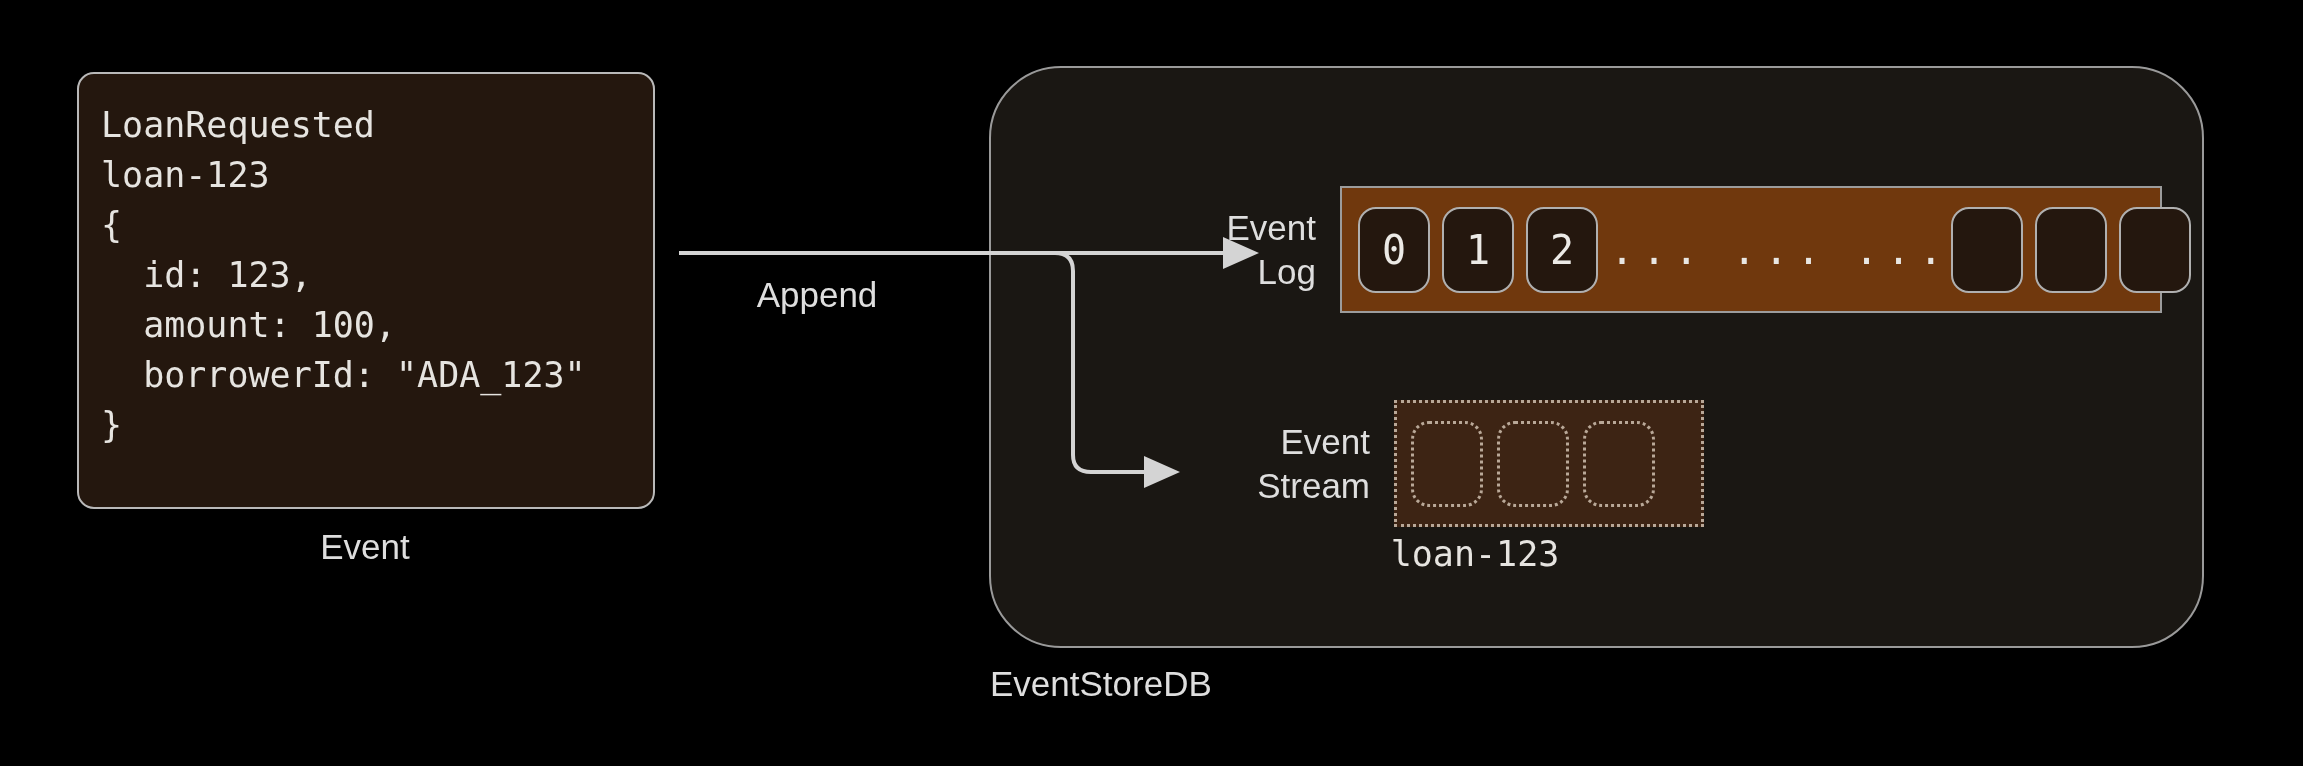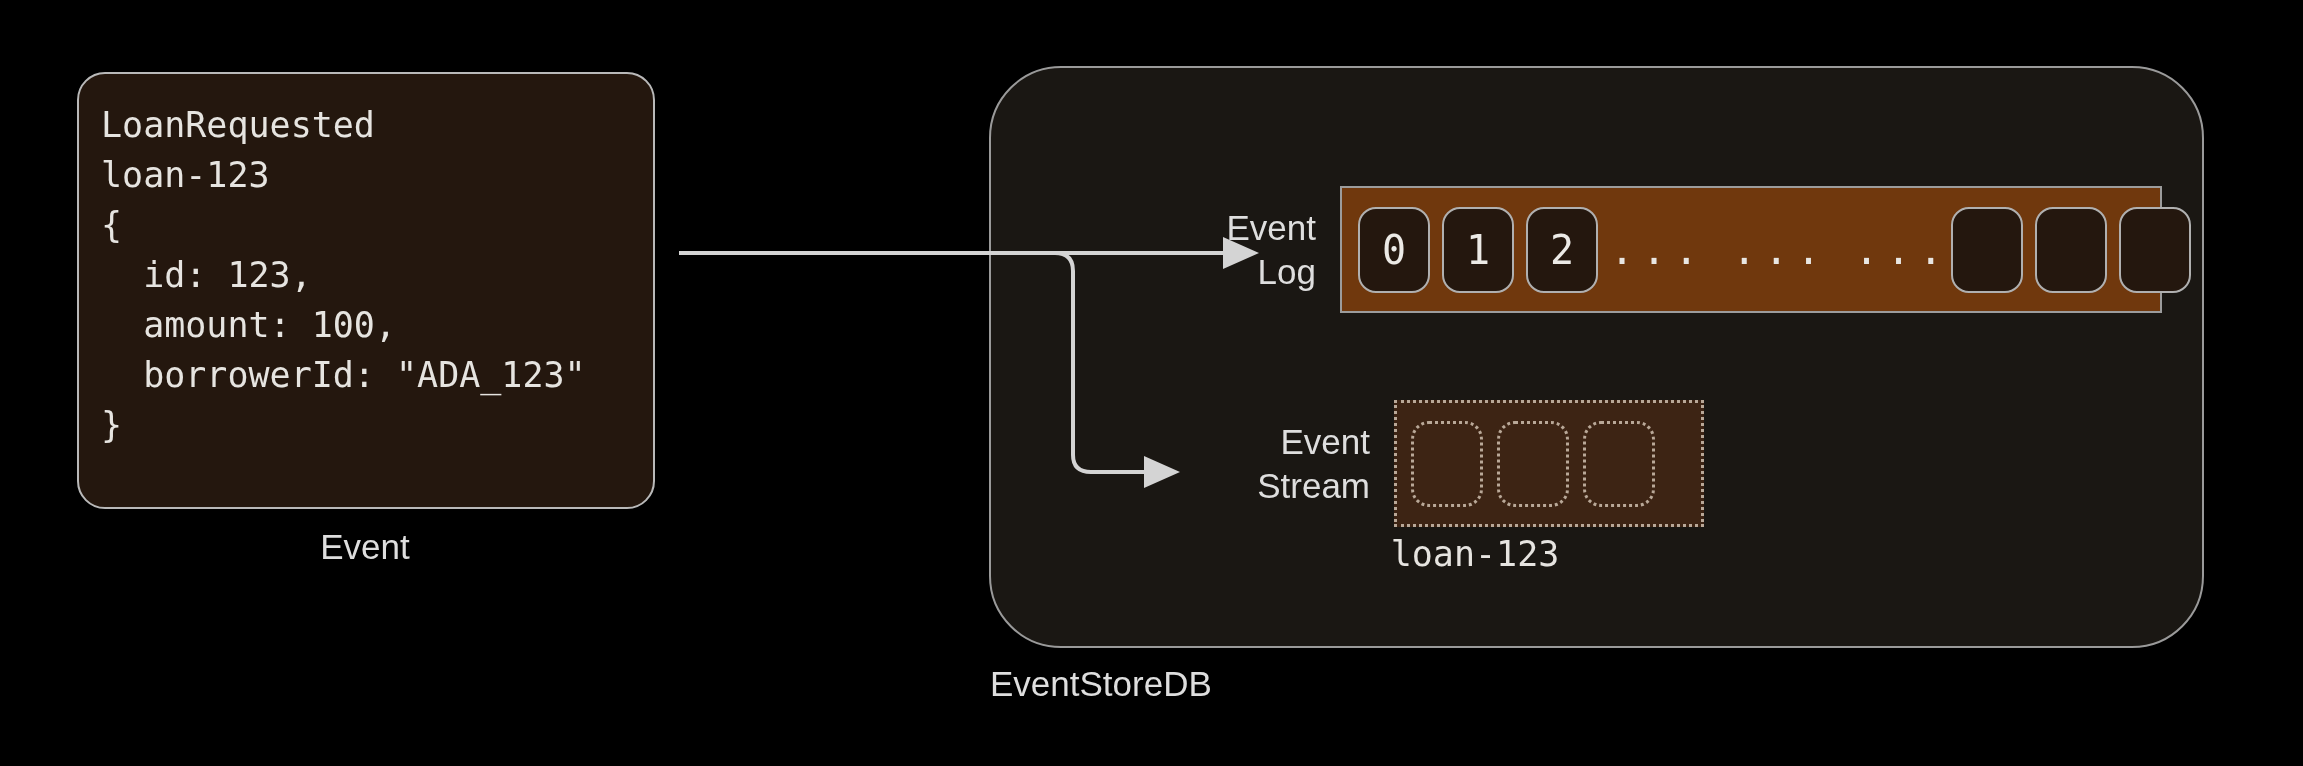--- a/index.html
+++ b/index.html
@@ -22,21 +22,21 @@
   
   .event-card {
     position: absolute;
     left: 77px;
     top: 72px;
     width: 578px;
     height: 437px;
     box-sizing: border-box;
     background: #24170e;
     border: 2px solid #b9b9b9;
-    border-radius: 28px;
+    border-radius: 17px;
   }
   .event-code {
     position: absolute;
     left: 22px;
     top: 26px;
     right: 10px;
     font-family: "DejaVu Sans Mono", monospace;
     font-size: 35px;
     line-height: 50px;
     color: #e6e4e0;
@@ -226,20 +226,21 @@
   <svg class="arrows" viewBox="0 0 2303 766">
     <defs>
       <marker id="ahead" markerWidth="9" markerHeight="8" refX="1" refY="4" orient="auto" markerUnits="strokeWidth">
         <path d="M0,0 L9,4 L0,8 Z" fill="#d4d4d4"></path>
       </marker>
     </defs>
 
     <path d="M679,253 L1227,253" fill="none" stroke="#d4d4d4" stroke-width="4" marker-end="url(#ahead)"></path>
     <path d="M1065,253 L1055,253 Q1073,253 1073,271 L1073,455 Q1073,472 1091,472 L1148,472" fill="none" stroke="#d4d4d4" stroke-width="4" marker-end="url(#ahead)"></path>
   </svg>
+  <div class="append-label">Append</div>
 
   <div class="row log-row">
     <div class="row-label log-label">Event
 Log</div>
     <div class="log-band">
       <div class="cell">0</div>
       <div class="cell">1</div>
       <div class="cell">2</div>
       <div class="dots">
         <span class="dot-group">...</span>

